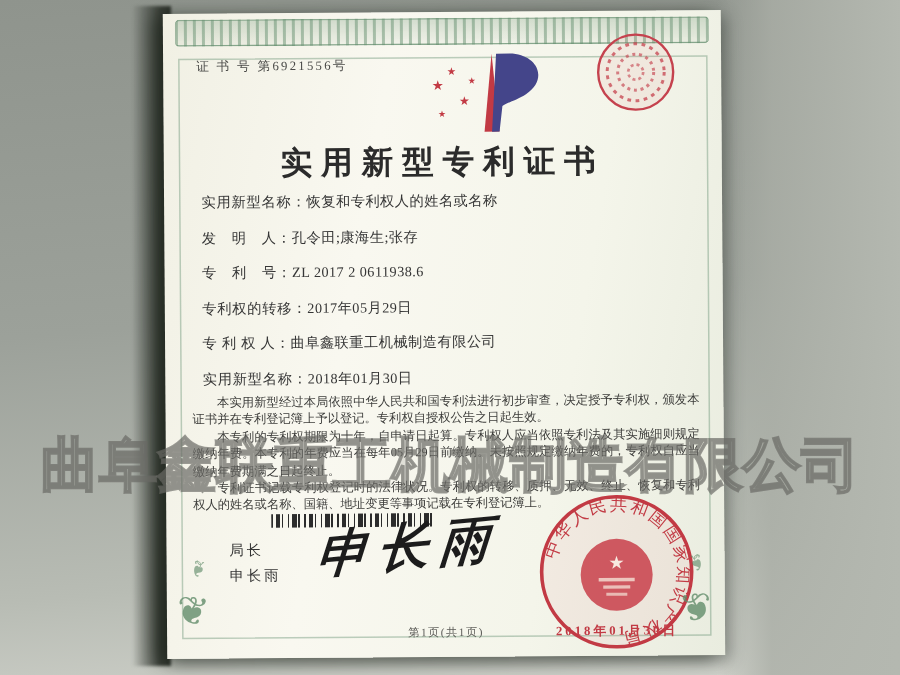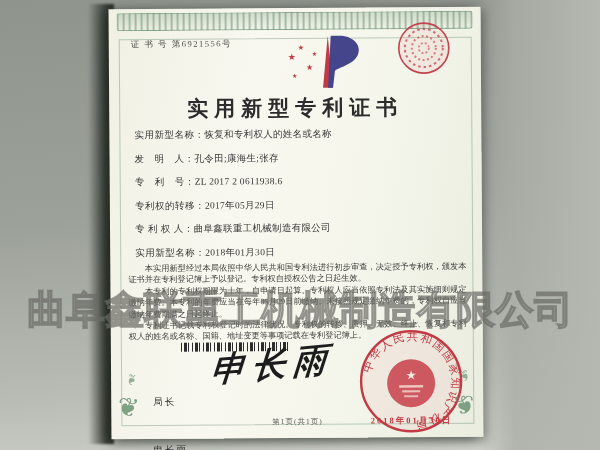--- a/index.html
+++ b/index.html
@@ -60,21 +60,21 @@
   }
   .paras p{ margin:0; text-indent:2em; }
   .barcode{
     position:absolute; left:70px; top:334px; width:108px; height:9px;
     background:repeating-linear-gradient(90deg,
       #2c2c2c 0 1px, transparent 1px 3px,
       #2c2c2c 3px 6px, transparent 6px 7px,
       #2c2c2c 7px 8px, transparent 8px 11px);
   }
   .director{ position:absolute; left:42px; top:352px; font-size:9.5px; color:#333; }
-  .director div{ margin-bottom:4px; letter-spacing:2px;margin-top:35px; }
+  .director div{ margin-bottom:4px; letter-spacing:2px; }
   .signature{
     position:absolute; left:100px; top:334px;
     font-size:34px; font-style:italic; font-weight:bold; color:#1c1c1c;
     letter-spacing:7px; transform:rotate(-5deg) skewX(-10deg);
     font-family:"DejaVu Serif", serif;
   }
   .page-num{
     position:absolute; left:0; bottom:11px; width:100%;
     text-align:center; font-size:7.5px; color:#5a5a56; letter-spacing:1px;
   }

